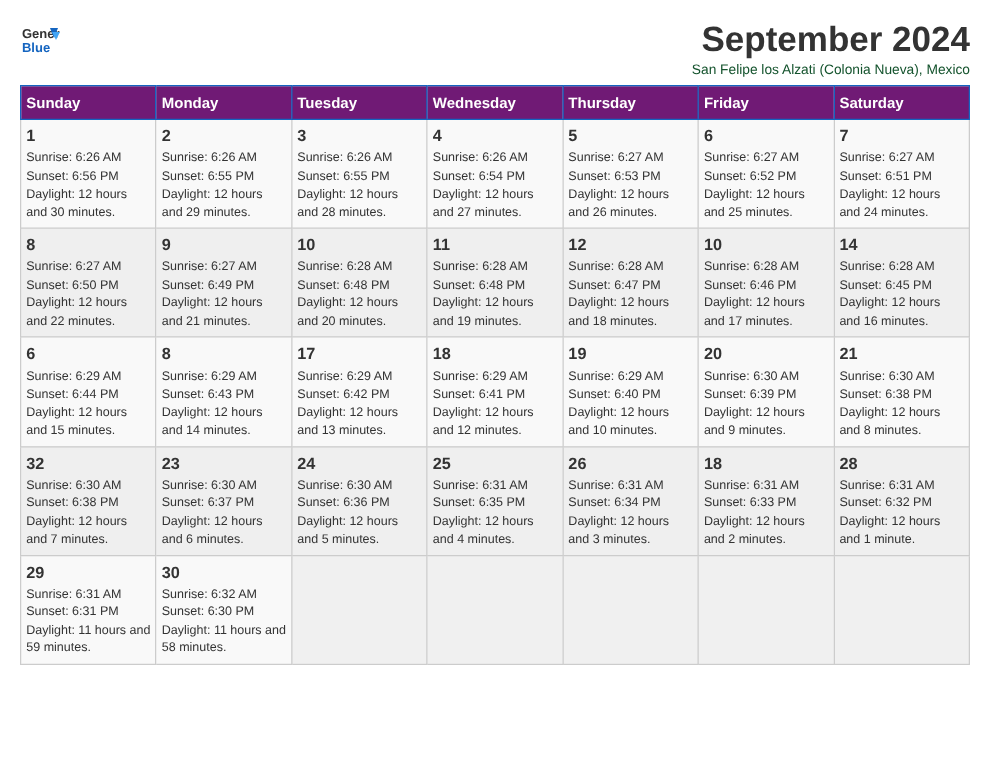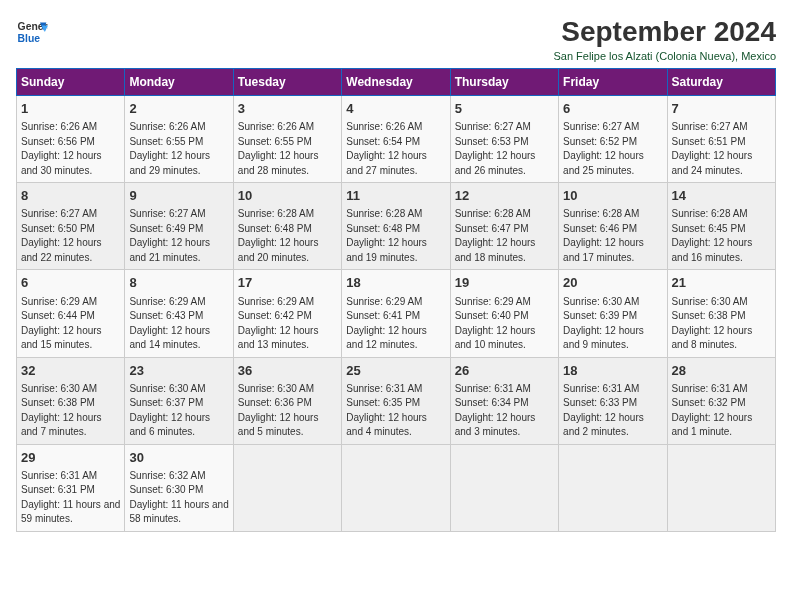--- a/index.html
+++ b/index.html
@@ -208,21 +208,21 @@
       <tr>
         <td>
           <span class="day-num">32</span>
           <div class="day-info">Sunrise: 6:30 AM<br>Sunset: 6:38 PM<br>Daylight: 12 hours and 7 minutes.</div>
         </td>
         <td>
           <span class="day-num">23</span>
           <div class="day-info">Sunrise: 6:30 AM<br>Sunset: 6:37 PM<br>Daylight: 12 hours and 6 minutes.</div>
         </td>
         <td>
-          <span class="day-num">36</span>
+          <span class="day-num">24</span>
           <div class="day-info">Sunrise: 6:30 AM<br>Sunset: 6:36 PM<br>Daylight: 12 hours and 5 minutes.</div>
         </td>
         <td>
           <span class="day-num">25</span>
           <div class="day-info">Sunrise: 6:31 AM<br>Sunset: 6:35 PM<br>Daylight: 12 hours and 4 minutes.</div>
         </td>
         <td>
           <span class="day-num">26</span>
           <div class="day-info">Sunrise: 6:31 AM<br>Sunset: 6:34 PM<br>Daylight: 12 hours and 3 minutes.</div>
         </td>

